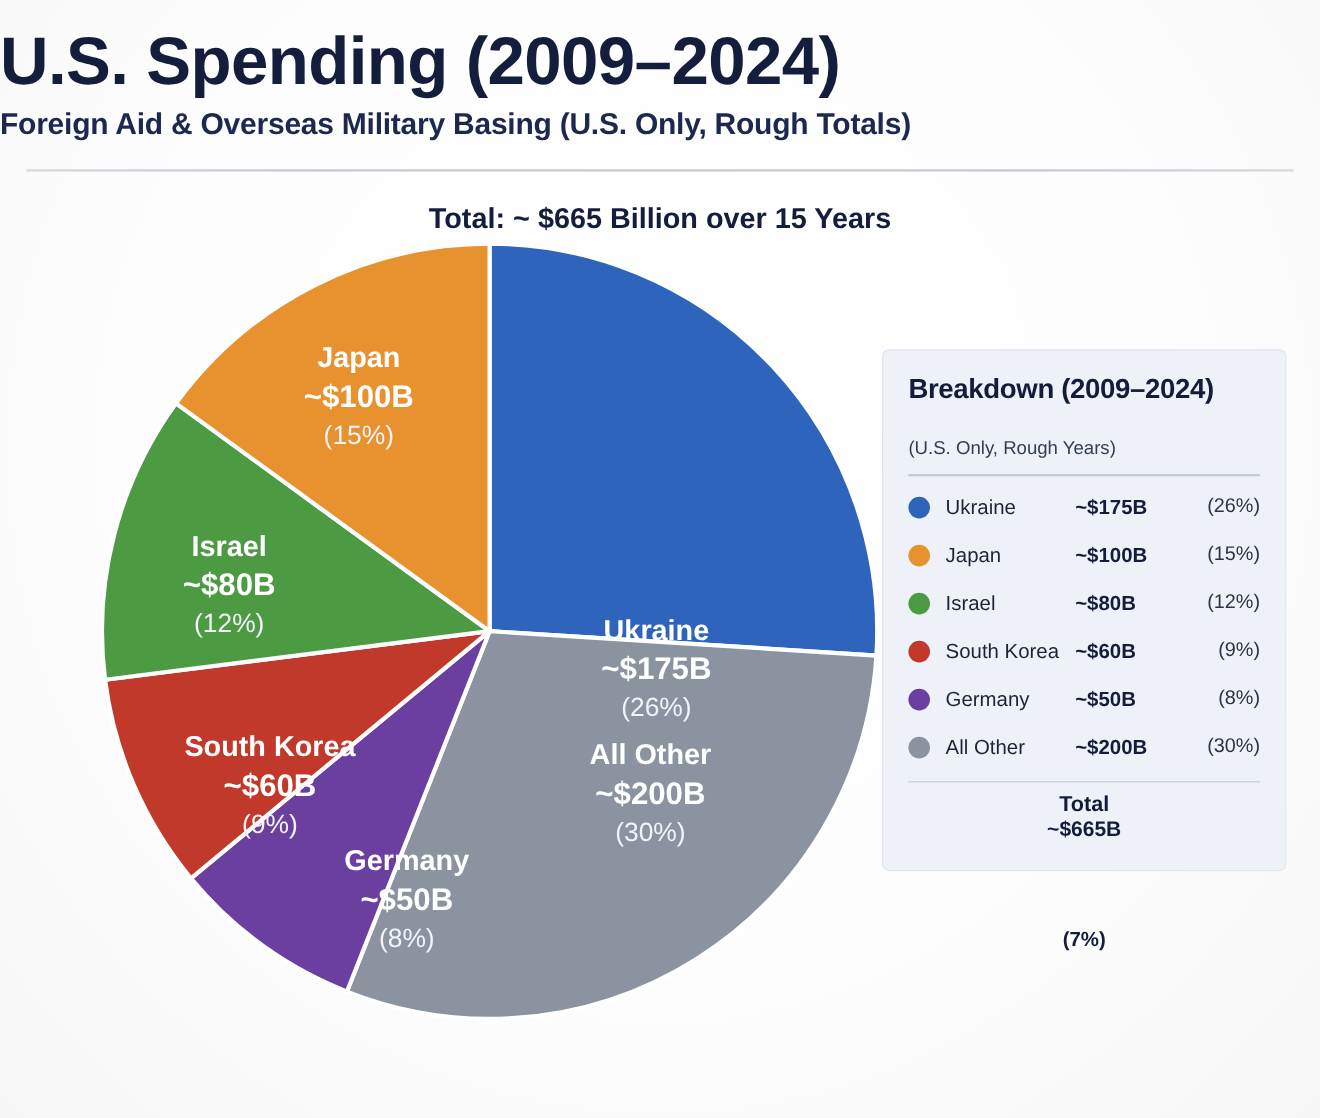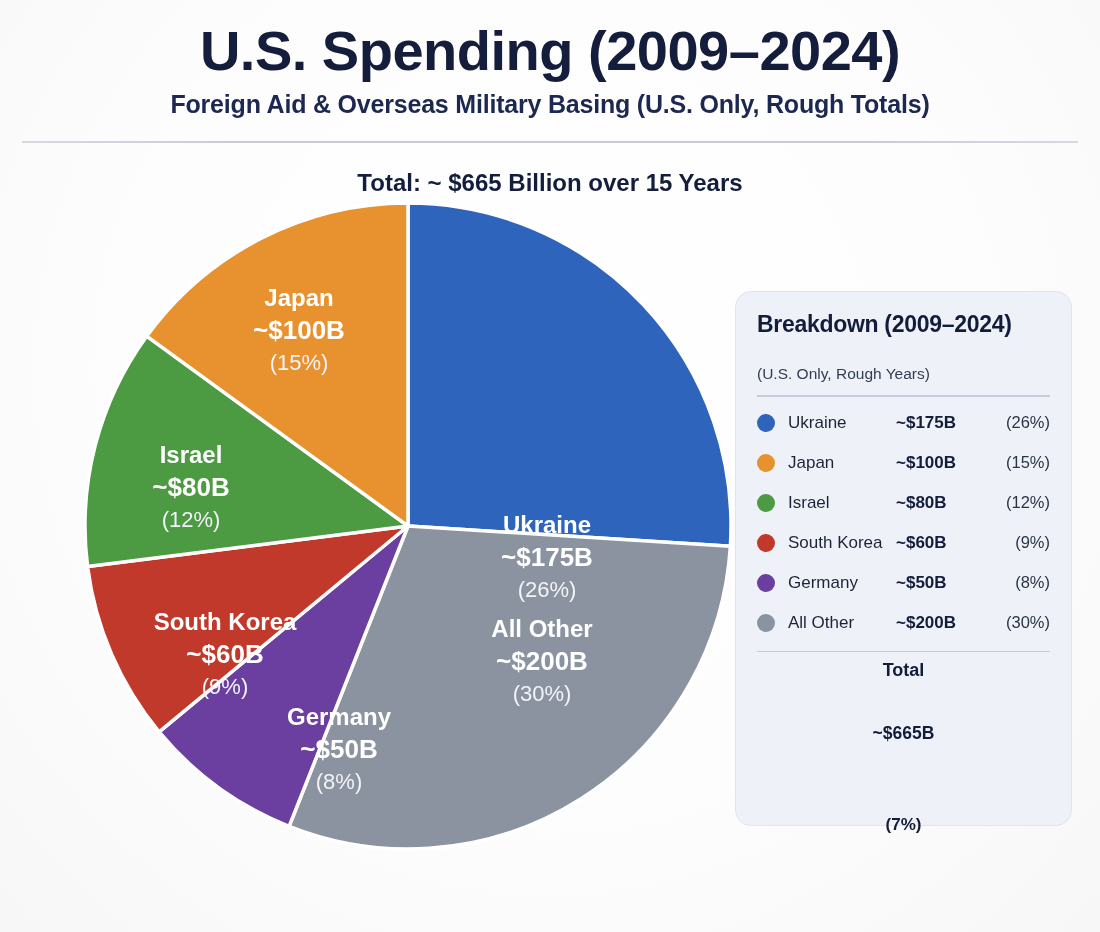--- a/index.html
+++ b/index.html
@@ -22,21 +22,20 @@
     position: absolute;
     inset: 0;
     background:
       radial-gradient(ellipse at 50% 40%, #ffffff 0%, #fdfdfd 55%, #f7f7f8 100%);
   }
 
   
   .header {
     position: absolute;
     top: 0; left: 0; right: 0;
-    text-align: center;
     padding-top: 22px;
   }
 
   .main-title {
     font-size: 56px;
     font-weight: bold;
     letter-spacing: -0.5px;
     color: #141e3c;
     line-height: 1.05;
     font-family: "Liberation Sans", sans-serif;
@@ -98,24 +97,24 @@
     font-weight: normal;
     fill: #f2f4f8;
   }
 
   
   .legend-card {
     position: absolute;
     left: 735px;
     top: 291px;
     width: 337px;
-    height: 535px;
+    height: 435px;
     background: #eef2f8;
     border: 1.5px solid #dfe5ef;
-    border-radius: 16px;
+    border-radius: 6px;
     padding: 19px 21px 14px 21px;
   }
 
   .legend-title {
     font-size: 23px;
     font-weight: bold;
     color: #131c3a;
     letter-spacing: -0.3px;
     line-height: 1.15;
   }
@@ -178,21 +177,20 @@
     font-weight: bold;
     color: #131c3a;
     padding-left: 0;
   }
   .lt-val {
     flex: 0 0 92px;
     text-align: left;
     font-size: 17.5px;
     font-weight: bold;
     color: #131c3a;
-    margin-top: 42px;
   }
   .lt-pct {
     flex: 0 0 62px;
     text-align: right;
     font-size: 17px;
     font-weight: bold;
     color: #131c3a;
   }
 
   

